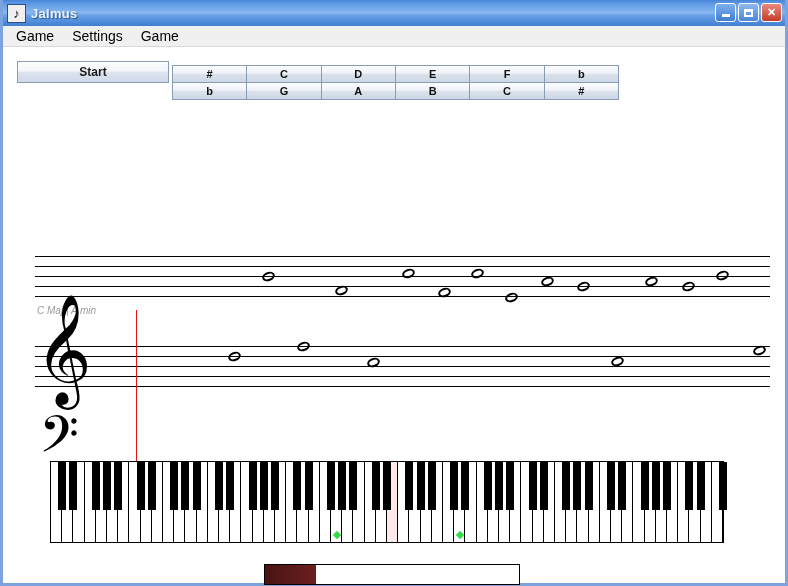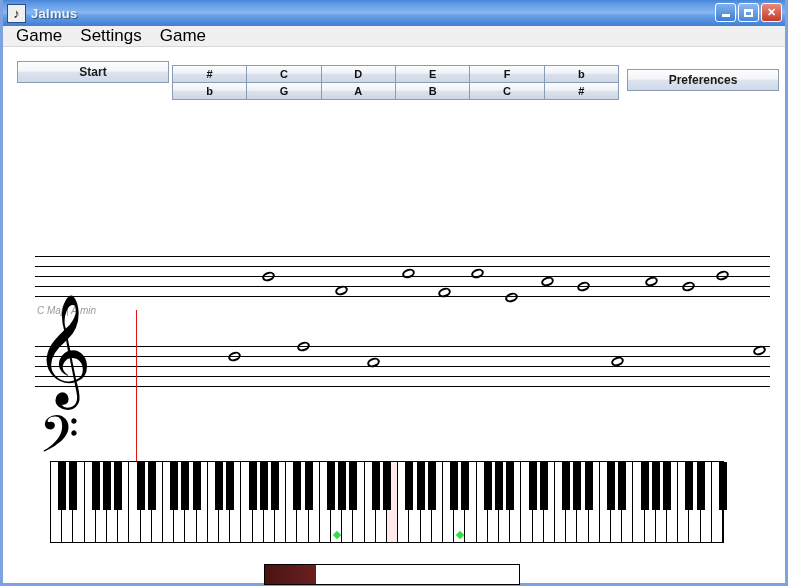--- a/index.html
+++ b/index.html
@@ -58,21 +58,21 @@
   
   #menubar {
     height:20px;
     background:#f0f0f0;
     border-bottom:1px solid #d8d8d8;
     display:flex; align-items:center;
     padding-left:6px;
     gap:4px;
   }
   .menu-item {
-    font-size:17px; color:#000;
+    font-size:14px; color:#000;
     padding:2px 7px;
     line-height:14px;
   }
 
   
   #content {
     position:absolute;
     left:0; top:47px;
     width:782px; height:536px;
     background:#ffffff;
@@ -213,21 +213,20 @@
         <div class="note-cell">E</div>
         <div class="note-cell">F</div>
         <div class="note-cell">b</div>
         <div class="note-cell">b</div>
         <div class="note-cell">G</div>
         <div class="note-cell">A</div>
         <div class="note-cell">B</div>
         <div class="note-cell">C</div>
         <div class="note-cell">#</div>
       </div>
-      <div id="preferences-button" class="jbtn">Preferences</div>
     </div>
 
     <div id="score">
       <div id="key-sig-label">C Maj | A min</div>
       <div id="treble-clef" class="clef">𝄞</div>
       <div id="bass-clef" class="clef">𝄢</div>
       <div id="staff-lines">
           <div class="staff-line" style="top: 129px;"></div>
           <div class="staff-line" style="top: 139px;"></div>
           <div class="staff-line" style="top: 149px;"></div>

